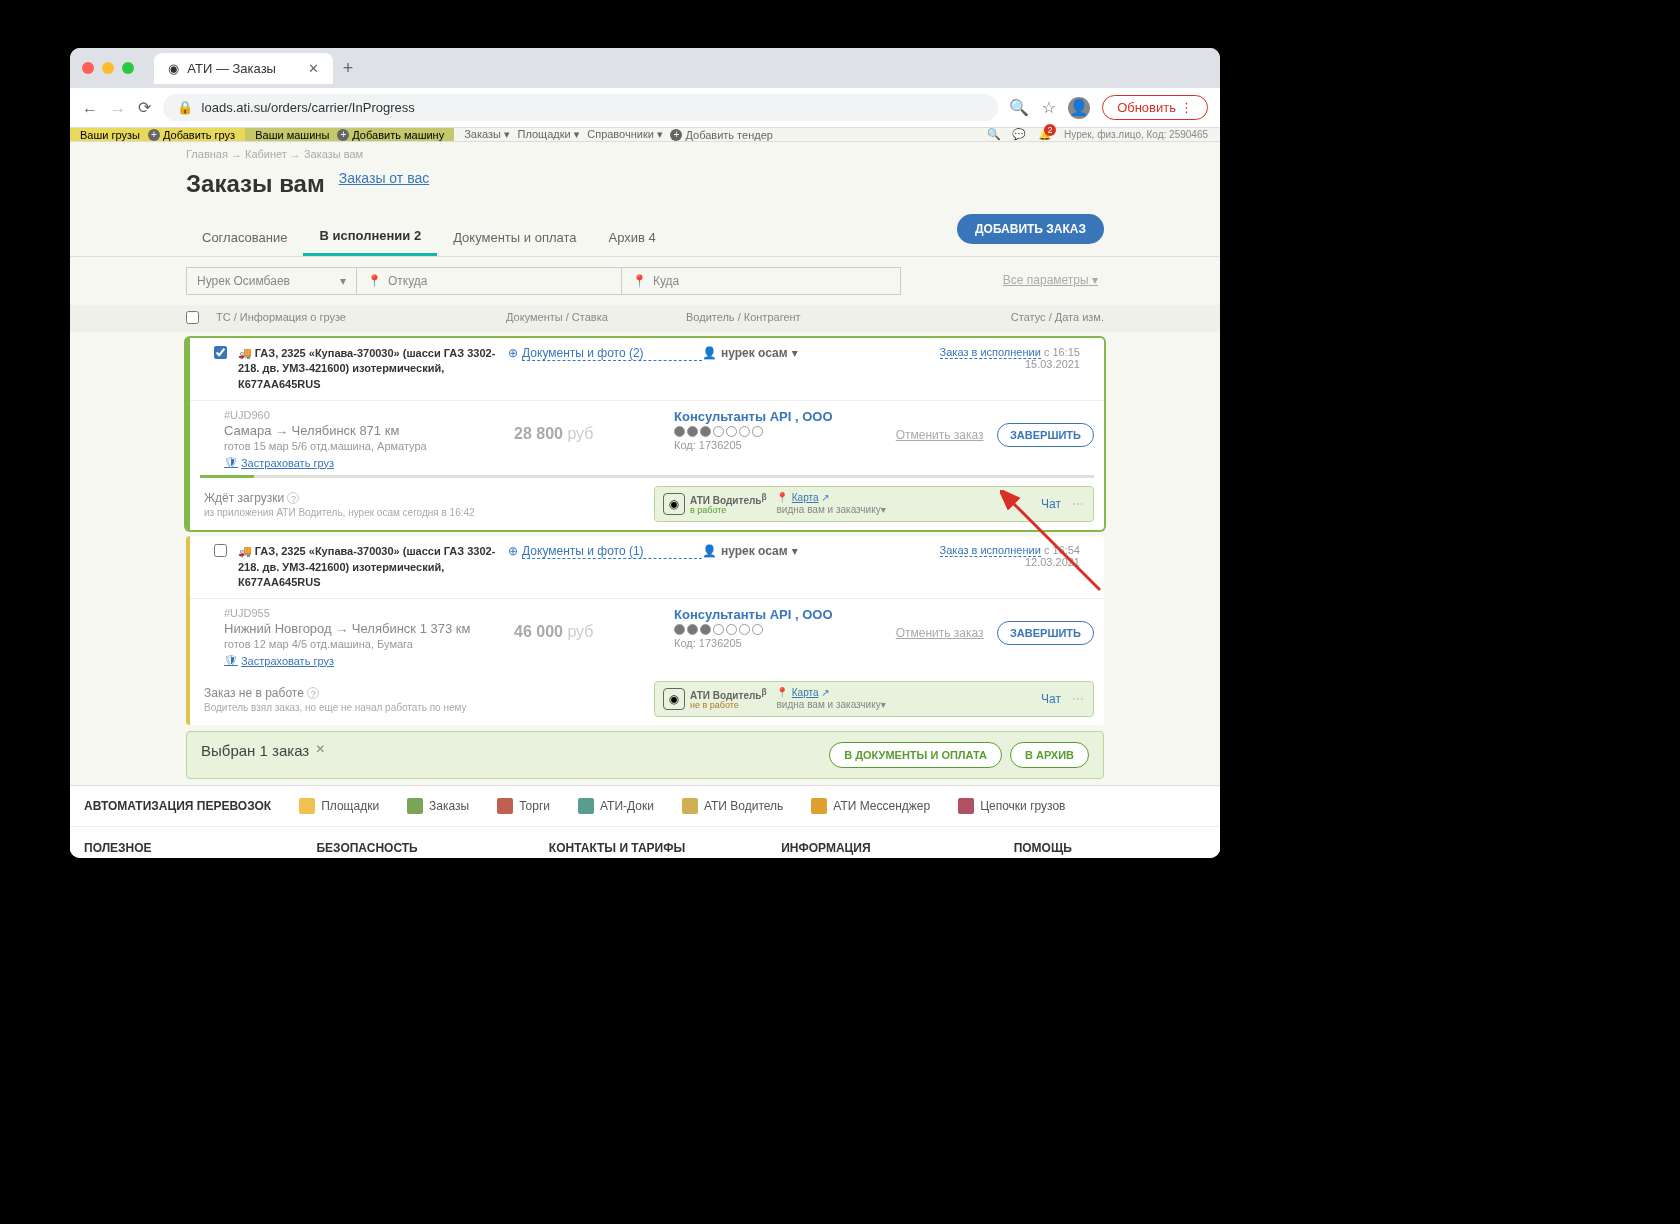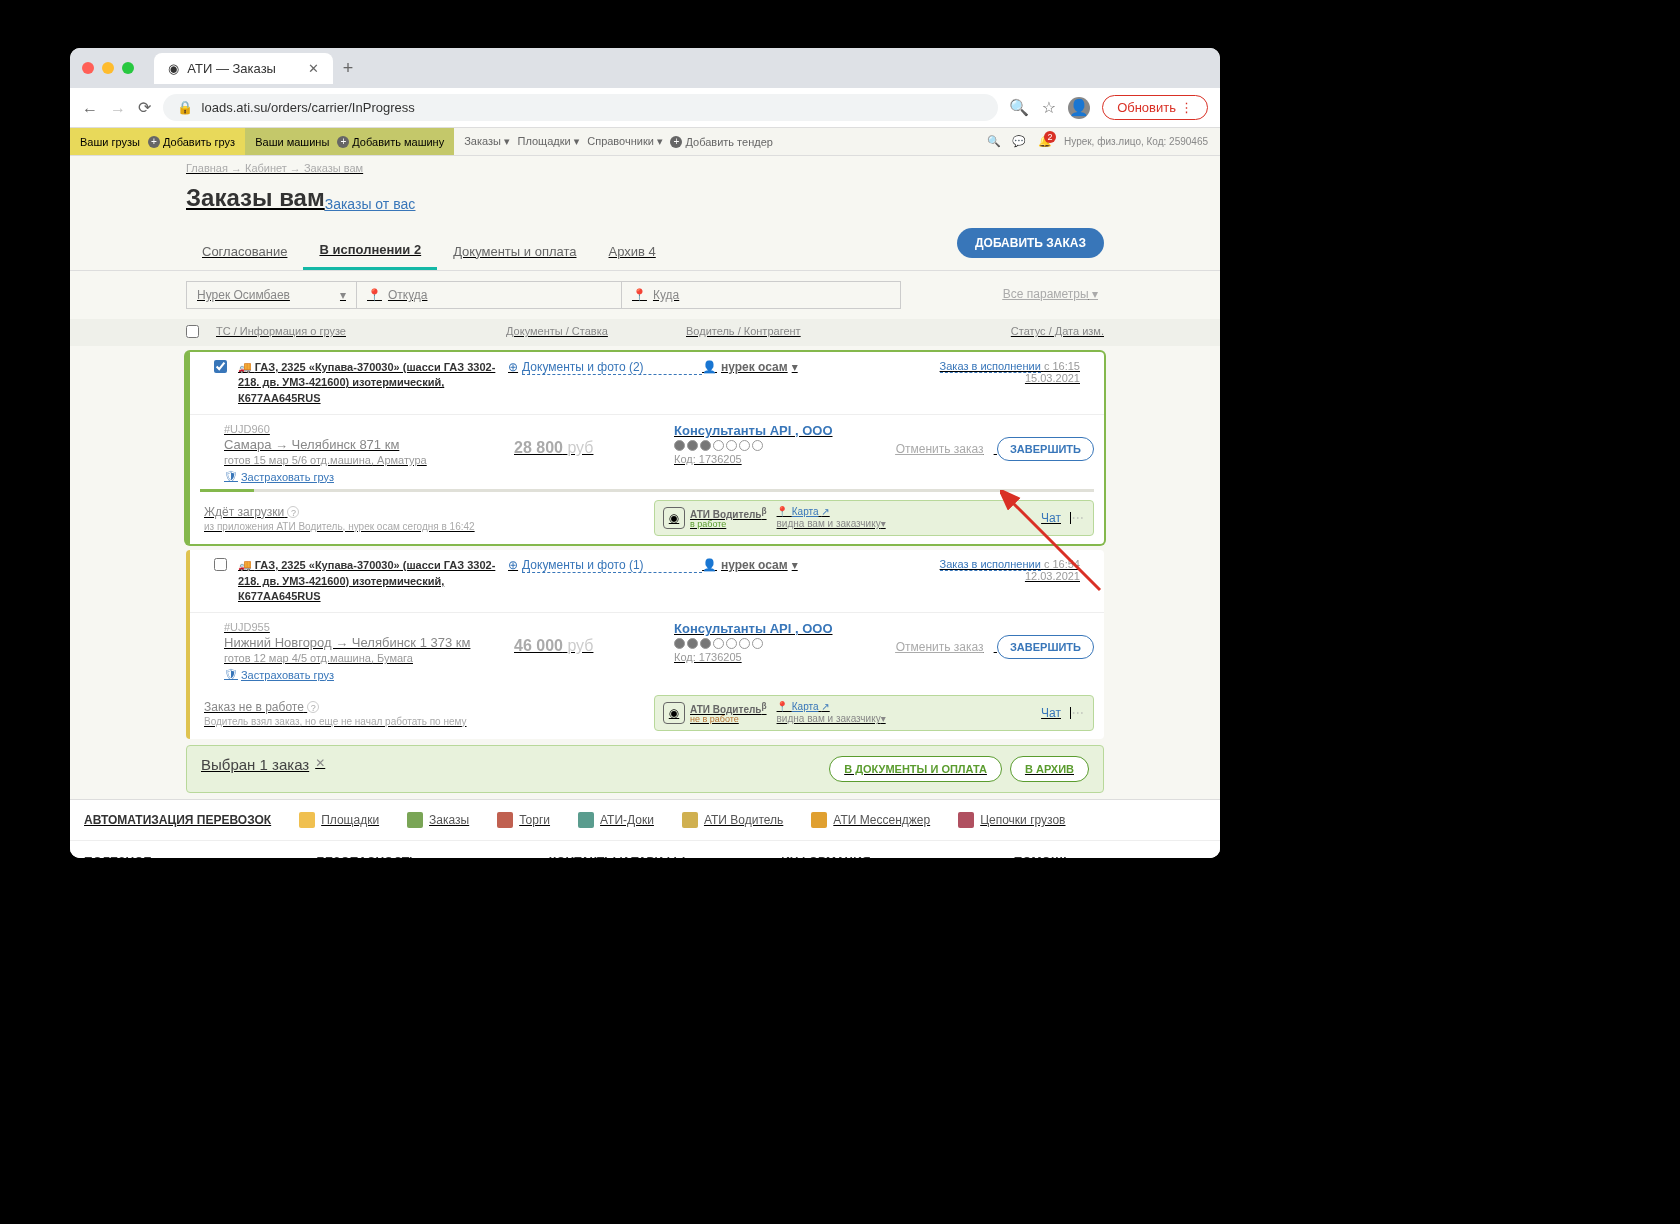--- a/index.html
+++ b/index.html
@@ -11,32 +11,32 @@
 .red { background: #ff5f57; } .yellow { background: #febc2e; } .green { background: #28c840; }
 .tab { background: #fff; border-radius: 8px 8px 0 0; padding: 8px 14px; display: flex; align-items: center; gap: 8px; font-size: 13px; color: #333; }
 .tab-close { color: #666; cursor: pointer; margin-left: 24px; }
 .newtab { margin-left: 10px; font-size: 18px; color: #666; cursor: pointer; }
 .url-bar { height: 40px; background: #fff; display: flex; align-items: center; padding: 0 12px; gap: 12px; border-bottom: 1px solid #ddd; }
 .nav-icon { color: #666; font-size: 16px; cursor: pointer; }
 .url-field { flex: 1; background: #f1f3f4; border-radius: 20px; padding: 6px 14px; font-size: 13px; color: #333; display: flex; align-items: center; gap: 8px; }
 .lock-icon { color: #666; }
 .obnovit { border: 1px solid #d93025; color: #d93025; border-radius: 16px; padding: 4px 14px; font-size: 13px; display: flex; align-items: center; gap: 4px; cursor: pointer; }
 .obnovit-dots { color: #d93025; }
-.top-nav { height: 28px; background: #f5f5f0; display: flex; align-items: center; font-size: 11px; border-bottom: 1px solid #ddd; }
+.top-nav { height: 14px; background: #f5f5f0; display: flex; align-items: center; font-size: 11px; border-bottom: 1px solid #ddd; }
 .nav-seg-yellow { background: #e8d95a; padding: 0 10px; height: 100%; display: flex; align-items: center; gap: 8px; }
 .nav-seg-olive { background: #c4c86a; padding: 0 10px; height: 100%; display: flex; align-items: center; gap: 8px; }
 .nav-seg-gray { padding: 0 10px; display: flex; align-items: center; gap: 8px; color: #666; }
 .nav-add { display: flex; align-items: center; gap: 3px; cursor: pointer; }
 .plus-circ { display: inline-block; width: 12px; height: 12px; background: #666; color: #fff; border-radius: 50%; text-align: center; line-height: 12px; font-size: 10px; }
 .nav-right { margin-left: auto; display: flex; align-items: center; gap: 12px; padding-right: 12px; color: #888; }
 .notif-badge { position: relative; }
 .notif-badge::after { content: '2'; position: absolute; top: -4px; right: -4px; background: #d93025; color: #fff; border-radius: 50%; width: 12px; height: 12px; font-size: 9px; text-align: center; line-height: 12px; }
-.content { padding: 4px 0 0 0; background: #f7f7f2; text-decoration: underline; }
+.content { padding: 4px 0 0 0; background: #f7f7f2; }
 .breadcrumb { padding: 2px 116px; font-size: 11px; color: #aaa; }
-.page-header { padding: 8px 116px 0; display: flex; align-items: flex-end; }
+.page-header { padding: 8px 116px 0; display: flex; align-items: flex-start; gap: 14px; }
 .page-title { font-size: 24px; font-weight: bold; color: #333; }
 .page-sublink { color: #3876b9; font-size: 14px; text-decoration: underline; cursor: pointer; }
 .tabs-row { display: flex; align-items: center; padding: 20px 116px 0; border-bottom: 1px solid #ddd; position: relative; }
 .tab-item { padding: 10px 16px; color: #666; cursor: pointer; font-size: 13px; }
 .tab-item.active { color: #333; border-bottom: 3px solid #14b8a6; font-weight: bold; }
 .add-order-btn { position: absolute; right: 116px; top: 16px; background: #3876b9; color: #fff; border: none; border-radius: 16px; padding: 8px 18px; font-size: 12px; cursor: pointer; font-weight: bold; }
 .filters { padding: 10px 116px; display: flex; gap: 0; }
 .filter-box { border: 1px solid #ccc; padding: 6px 10px; font-size: 12px; color: #888; display: flex; align-items: center; gap: 6px; }
 .filter-box.name { width: 170px; justify-content: space-between; border-right: none; }
 .filter-box.from { width: 265px; border-right: none; }

